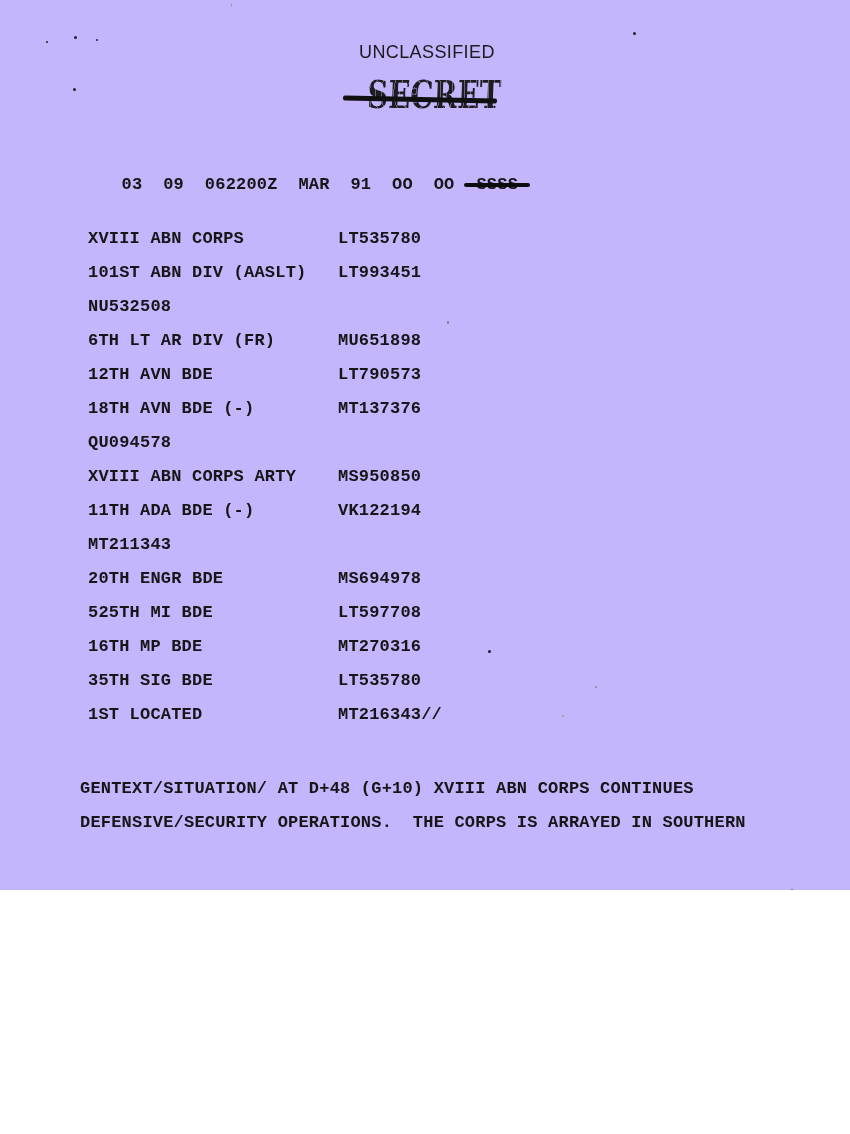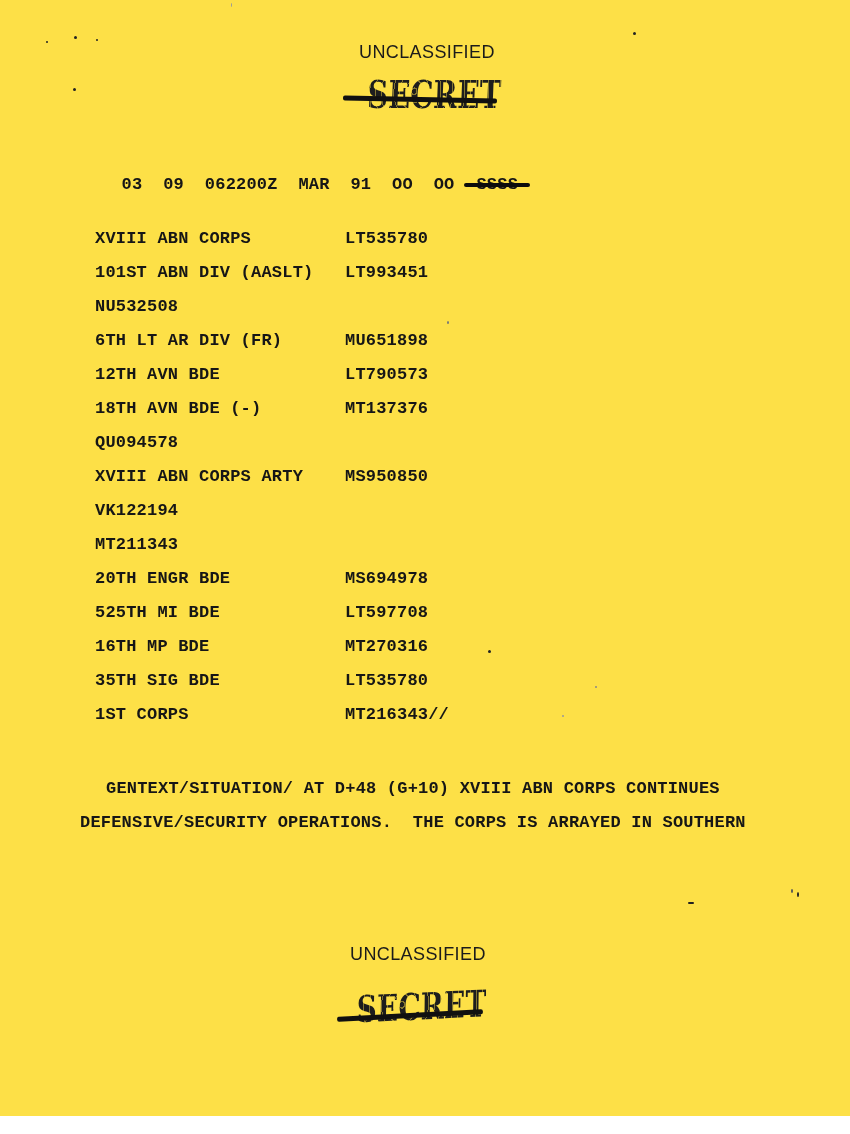--- a/index.html
+++ b/index.html
@@ -1,20 +1,20 @@
 <!DOCTYPE html>
 <html><head>
 <meta charset="utf-8">
 <style>
   html, body { margin: 0; padding: 0; background: #ffffff; }
   .page {
     position: relative;
     width: 850px;
-    height: 1116px;
-    background: #fde047;
+    height: 890px;
+    background: #c4b5fd;
     overflow: hidden;
     color: #141414;
   }
 
   
   .mono {
     font-family: Liberation Mono, monospace;
     font-weight: 700;
     font-size: 17px;
     letter-spacing: 0.2px;
@@ -70,27 +70,27 @@
     content: "";
     position: absolute;
     left: 0; right: 0;
     top: 8px;
     height: 4px;
     background: #0c0c0c;
     border-radius: 2px;
   }
 
   
-  .unit-table { position: absolute; left: 95px; top: 222px; }
+  .unit-table { position: absolute; left: 88px; top: 222px; }
   .unit-row { display: flex; height: 34px; line-height: 34px; }
   .unit-name { width: 250px; white-space: pre; }
   .unit-coord { white-space: pre; }
 
   
-  .gentext { position: absolute; left: 80px; top: 772px; text-align: center; }
+  .gentext { position: absolute; left: 80px; top: 772px; }
   .gentext-line { height: 34px; line-height: 34px; white-space: pre; }
 
   
   .speck {
     position: absolute;
     background: #222;
     border-radius: 50%;
   }
 </style>
 </head>
@@ -148,20 +148,21 @@
       <span class="unit-coord">MT137376</span>
     </div>
     <div class="unit-row">
       <span class="unit-coord">QU094578</span>
     </div>
     <div class="unit-row">
       <span class="unit-name">XVIII ABN CORPS ARTY</span>
       <span class="unit-coord">MS950850</span>
     </div>
     <div class="unit-row">
+      <span class="unit-name">11TH ADA BDE (-)</span>
       <span class="unit-coord">VK122194</span>
     </div>
     <div class="unit-row">
       <span class="unit-coord">MT211343</span>
     </div>
     <div class="unit-row">
       <span class="unit-name">20TH ENGR BDE</span>
       <span class="unit-coord">MS694978</span>
     </div>
     <div class="unit-row">
@@ -170,21 +171,21 @@
     </div>
     <div class="unit-row">
       <span class="unit-name">16TH MP BDE</span>
       <span class="unit-coord">MT270316</span>
     </div>
     <div class="unit-row">
       <span class="unit-name">35TH SIG BDE</span>
       <span class="unit-coord">LT535780</span>
     </div>
     <div class="unit-row">
-      <span class="unit-name">1ST CORPS</span>
+      <span class="unit-name">1ST LOCATED</span>
       <span class="unit-coord">MT216343//</span>
     </div>
   </div>
 
   <div class="gentext mono">
     <div class="gentext-line">GENTEXT/SITUATION/ AT D+48 (G+10) XVIII ABN CORPS CONTINUES</div>
     <div class="gentext-line">DEFENSIVE/SECURITY OPERATIONS.  THE CORPS IS ARRAYED IN SOUTHERN</div>
   </div>
 
   <div class="banner" style="left:350px; top:944px;">UNCLASSIFIED</div>

